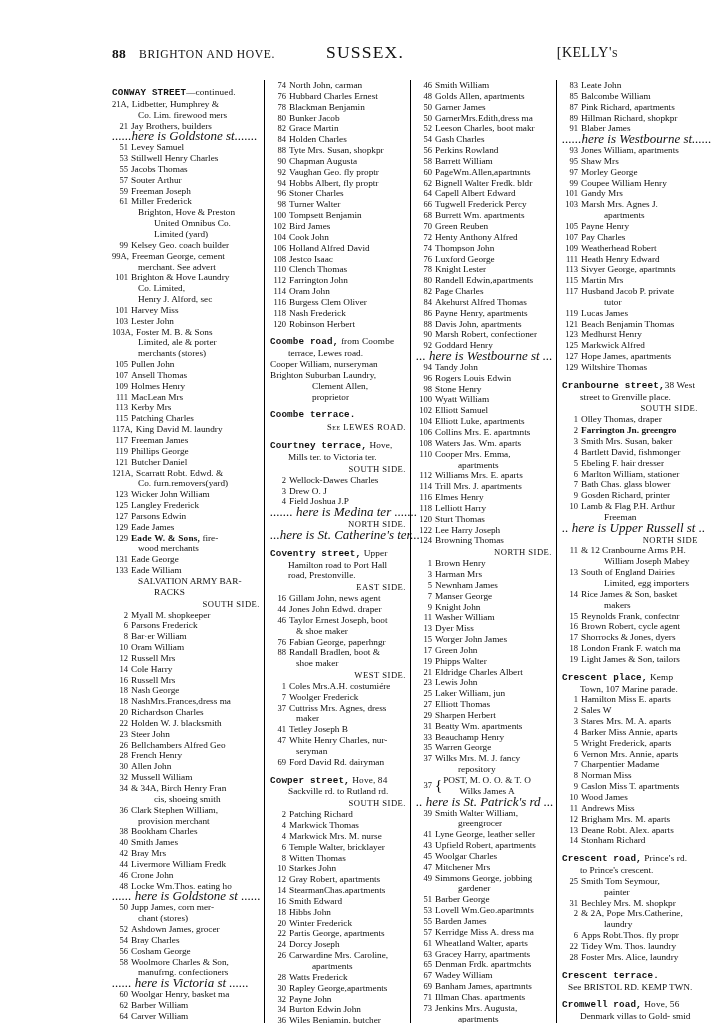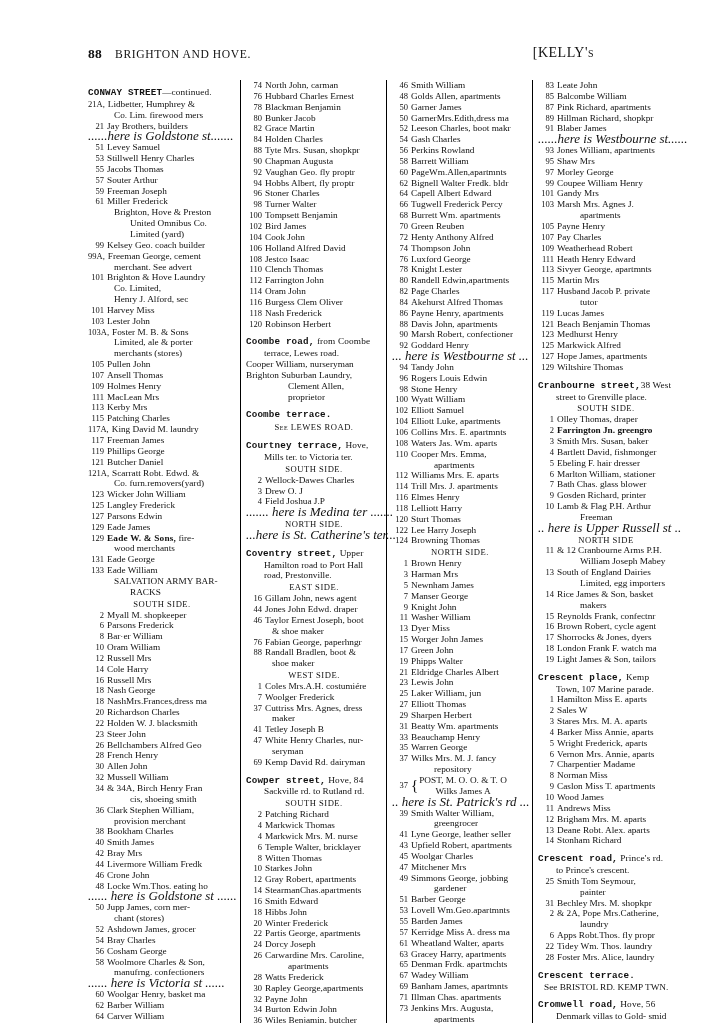--- a/index.html
+++ b/index.html
@@ -14,20 +14,21 @@
     color: #111;
     position: relative;
     overflow: hidden;
   }
   .page {
     width: 660px;
     height: 1023px;
     box-sizing: border-box;
     padding: 44px 66px 14px 88px;
     position: relative;
+    margin-left: 24px;
   }
   
   .running-head {
     position: relative;
     height: 26px;
     margin-bottom: 10px;
   }
   .rh-left {
     position: absolute;
     left: 0;
@@ -116,21 +117,21 @@
   }
   .street-head .lead { font-weight: bold; font-family: Liberation Mono, monospace; }
   .street-head .desc { font-weight: normal; }
   .street-head.centered { text-align: left; }
   .sub-note {
     padding-left: 18px;
     font-weight: normal;
     white-space: normal;
   }
   .side-head {
-    text-align: center;
+    text-align: right;
     font-variant: small-caps;
     font-size: 8.6px;
     letter-spacing: .5px;
     margin: 1px 0 0 0;
   }
   .here-is {
     font-style: italic;
     font-size: 13px;
     white-space: nowrap;
   }
@@ -154,20 +155,21 @@
 </style>
 </head>
 <body>
 
 <div class="page">
 
   <div class="running-head">
     <div class="rh-left">
       <span class="rh-folio">88</span><span class="rh-place">BRIGHTON AND HOVE.</span>
     </div>
+    <div class="rh-center">SUSSEX.</div>
     <div class="rh-right">[KELLY's</div>
   </div>
 
   <div class="columns">
     <div class="col col-1">
         <div class="street-head"><span class="lead">CONWAY STREET</span><span class="desc">—continued.</span></div>
         <div class="entry">
           <span class="num">21A,</span>
           <span class="nm">Lidbetter, Humphrey &amp;</span>
         </div>
@@ -610,21 +612,21 @@
           <span class="num">41</span>
           <span class="nm">Tetley Joseph B</span>
         </div>
         <div class="entry">
           <span class="num">47</span>
           <span class="nm">White Henry Charles, nur-</span>
         </div>
         <div class="cont">seryman</div>
         <div class="entry">
           <span class="num">69</span>
-          <span class="nm">Kemp David Rd. dairyman</span>
+          <span class="nm">Ford David Rd. dairyman</span>
         </div>
         <div class="street-head"><span class="lead">Cowper street,</span><span class="desc">  Hove,  84</span></div>
         <div class="sub-note">Sackville rd. to Rutland rd.</div>
         <div class="side-head">SOUTH SIDE.</div>
         <div class="entry">
           <span class="num">2</span>
           <span class="nm">Patching Richard</span>
         </div>
         <div class="entry">
           <span class="num">4</span>

